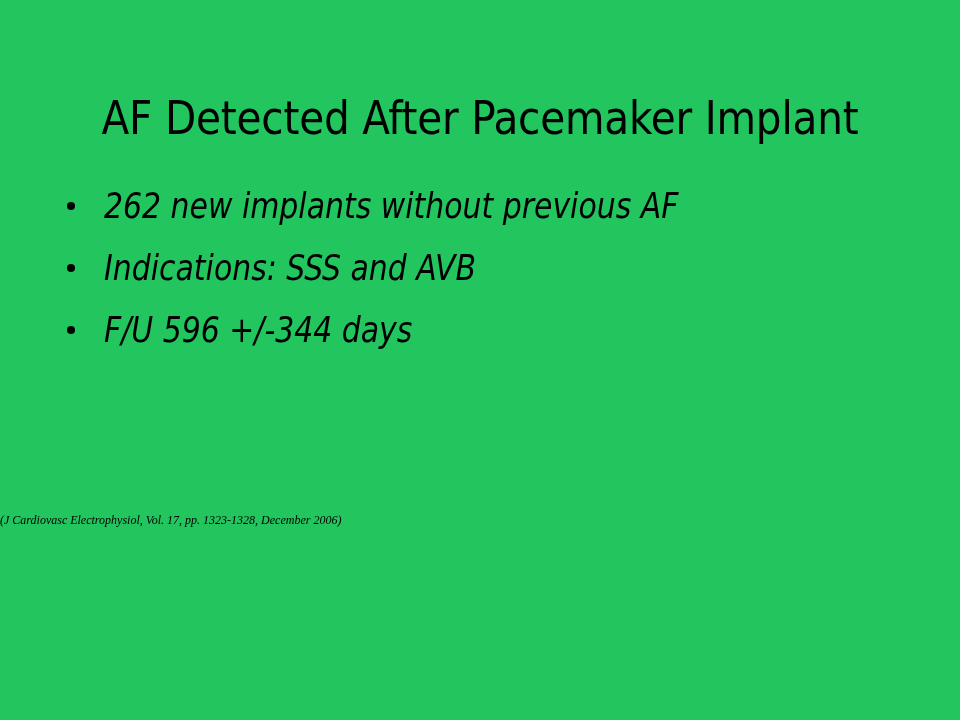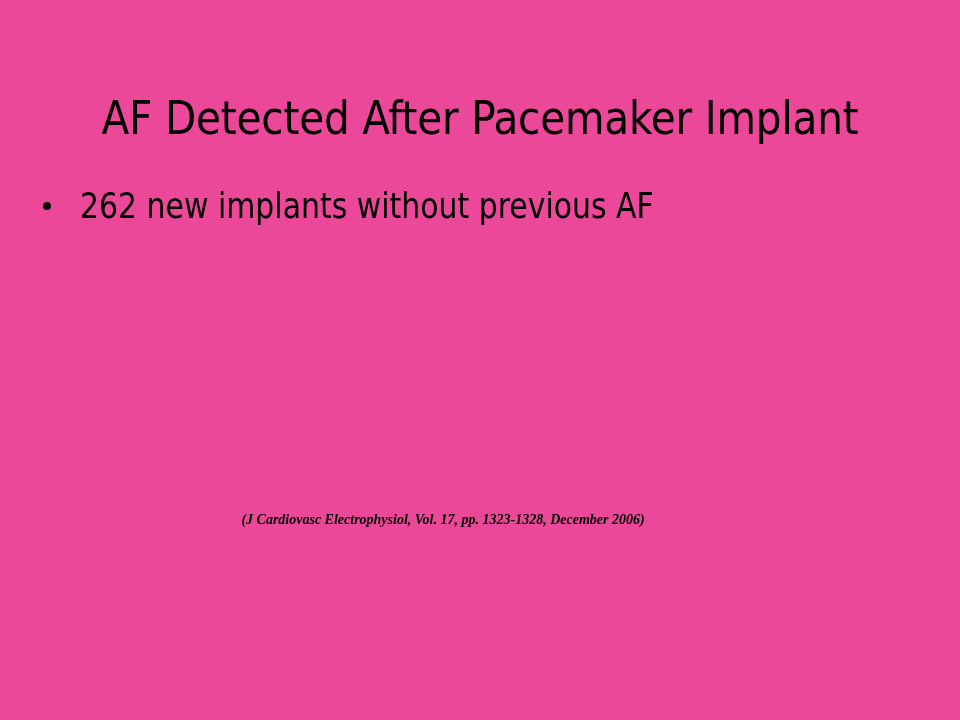--- a/index.html
+++ b/index.html
@@ -11,47 +11,48 @@
     width: 960px;
     height: 720px;
     overflow: hidden;
     font-family: "Liberation Sans", sans-serif;
     color: #000000;
   }
   .slide {
     position: relative;
     width: 960px;
     height: 720px;
-    background: #ec4899;
+    background: #22c55e;
     box-sizing: border-box;
   }
   .slide-title {
     position: absolute;
     left: 0;
     top: 58px;
     width: 960px;
     text-align: center;
     font-family: "DejaVu Sans Condensed", "Liberation Sans Narrow", "Liberation Sans", sans-serif;
     font-size: 47px;
     font-weight: 400;
     line-height: 58px;
     letter-spacing: -0.2px;
     color: #000000;
     white-space: nowrap;
     transform: scaleX(0.96);
     transform-origin: 50% 50%;
   }
   .bullet-list {
     position: absolute;
-    left: 36px;
+    left: 60px;
     top: 175px;
     width: 860px;
     margin: 0;
     padding: 0;
     list-style: none;
+    font-style: italic;
   }
   .bullet-item {
     position: relative;
     height: 62px;
     padding-left: 44px;
     box-sizing: border-box;
     display: flex;
     align-items: center;
   }
   .bullet-dot {
@@ -72,39 +73,47 @@
     color: #000000;
     white-space: nowrap;
     transform: scaleX(0.95);
     transform-origin: 0% 50%;
   }
   .citation {
     position: absolute;
     left: 0;
     top: 512px;
     width: 886px;
-    text-align: center;
+    text-align: left;
     font-family: "Liberation Serif", "DejaVu Serif", serif;
     font-style: italic;
-    font-weight: bold;
-    font-size: 14px;
+    font-weight: normal;
+    font-size: 12px;
     line-height: 16px;
     color: #000000;
     white-space: nowrap;
   }
 </style>
 </head>
 <body>
 
 <div class="slide">
 
   <h1 class="slide-title">AF Detected After Pacemaker Implant</h1>
 
   <ul class="bullet-list">
     <li class="bullet-item">
       <span class="bullet-dot"></span>
       <span class="bullet-text">262 new implants without previous AF</span>
     </li>
+    <li class="bullet-item">
+      <span class="bullet-dot"></span>
+      <span class="bullet-text">Indications: SSS and AVB</span>
+    </li>
+    <li class="bullet-item">
+      <span class="bullet-dot"></span>
+      <span class="bullet-text">F/U 596 +/-344 days</span>
+    </li>
   </ul>
 
   <div class="citation">(J Cardiovasc Electrophysiol, Vol. 17, pp. 1323-1328, December 2006)</div>
 
 </div>
 
 </body></html>

